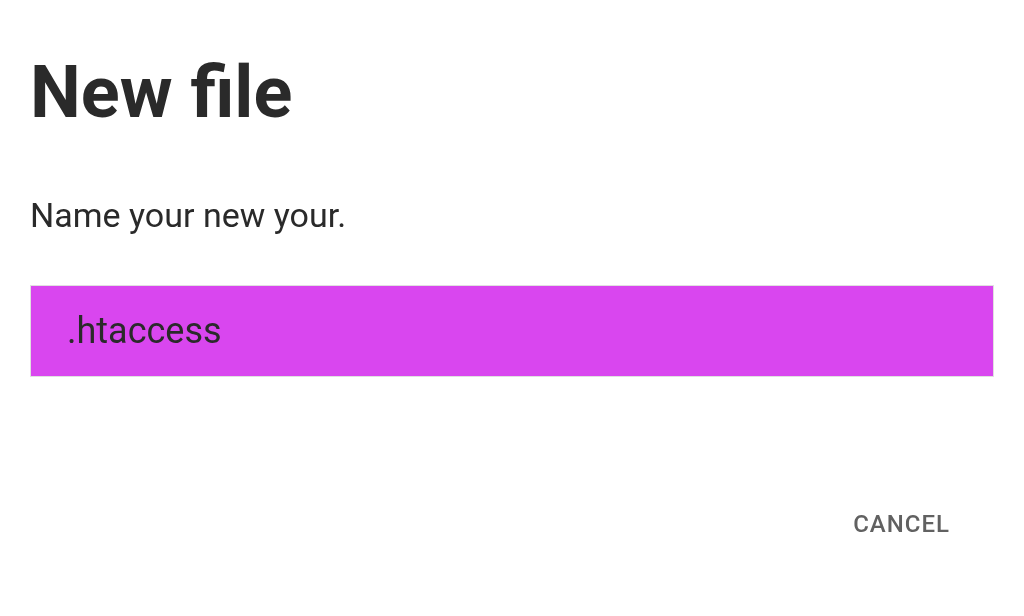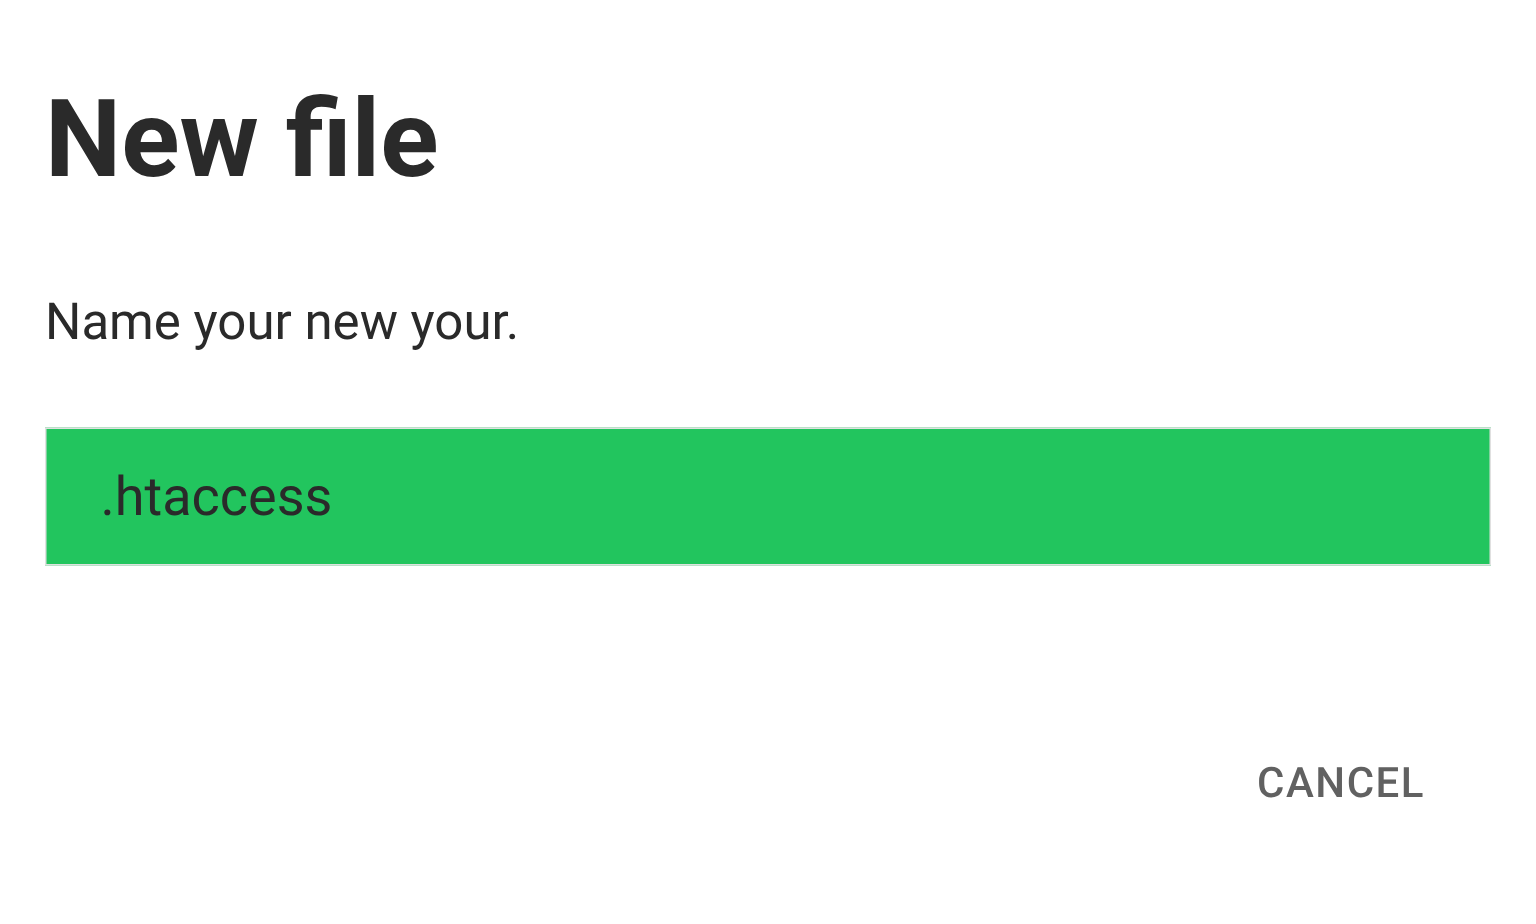--- a/index.html
+++ b/index.html
@@ -30,32 +30,32 @@
     }
     .filename-input {
       width: 100%;
       border: 1px solid #e0e0e0;
       padding: 24px 36px;
       font-size: 36px;
       font-weight: 400;
       color: #2a2a2a;
       font-family: inherit;
       outline: none;
-      background: #22c55e;
+      background: #d946ef;
     }
     .button-row {
       display: flex;
       justify-content: flex-end;
       gap: 60px;
       margin-top: auto;
       padding-right: 40px;
       padding-bottom: 40px;
     }
     .btn {
-      font-size: 28px;
+      font-size: 24px;
       font-weight: 500;
       letter-spacing: 1px;
       border: none;
       background: none;
       cursor: pointer;
       font-family: inherit;
       padding: 8px 4px;
     }
     .btn-cancel {
       color: #616161;

